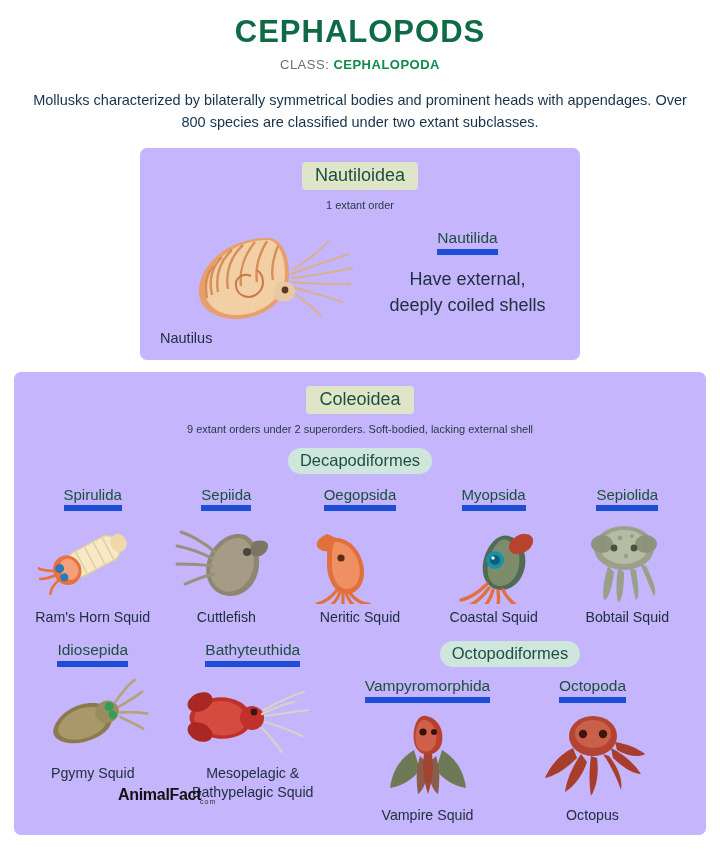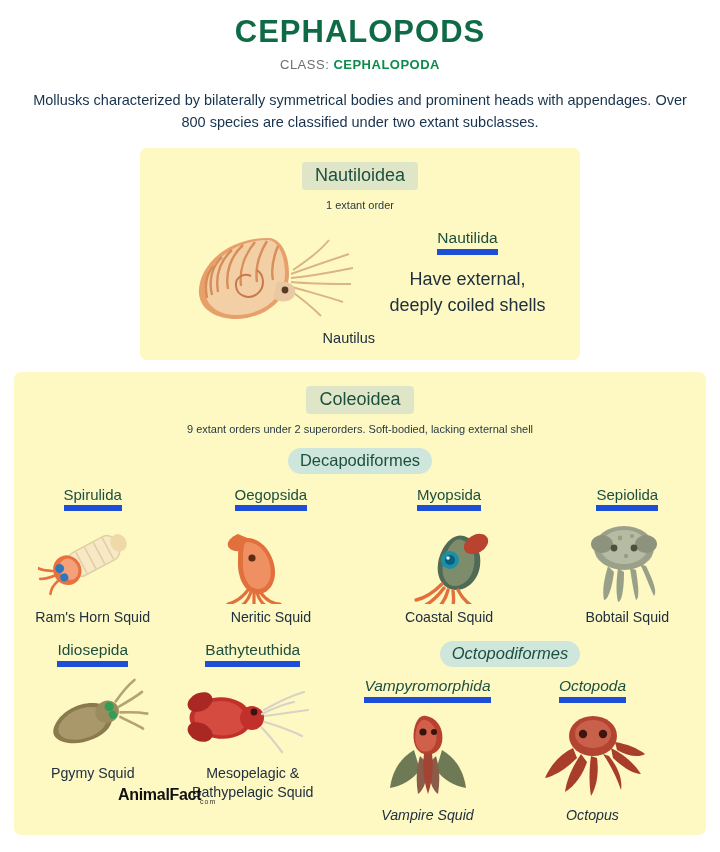--- a/index.html
+++ b/index.html
@@ -46,21 +46,21 @@
     text-align: center;
     font-size: 14.5px;
     font-weight: normal;
     color: #17324d;
     line-height: 1.55;
     margin: 17px 22px 0 22px;
   }
 
   
   .panel {
-    background: #fef9c3;
+    background: #c4b5fd;
     border-radius: 7px;
     margin: 0 14px;
     position: relative;
   }
   .panel-nautiloidea {
     margin-top: 14px;
     padding: 10px 0 14px 0;
     width: 440px;
     margin-left: 140px;
   }
@@ -91,21 +91,21 @@
 
   
   .naut-row {
     display: flex;
     align-items: center;
     justify-content: center;
     margin-top: 8px;
   }
   .naut-left {
     width: 215px;
-    text-align: right;
+    text-align: left;
   }
   .naut-caption {
     font-size: 14.5px;
     color: #203040;
     margin-top: 4px;
   }
   .naut-right {
     width: 185px;
     text-align: center;
     padding-bottom: 18px;
@@ -170,21 +170,20 @@
     margin: 14px 16px 0 16px;
   }
   .bottom-left {
     width: 300px;
     display: flex;
     justify-content: flex-start;
     gap: 20px;
   }
   .bottom-right {
     flex: 1;
-    font-style: italic;
   }
   .col-small { width: 130px; text-align: center; }
   .col-wide  { width: 160px; text-align: center; }
   .octo-pair {
     display: flex;
     justify-content: center;
     margin-top: 10px;
   }
   .octo-cell { width: 165px; text-align: center; }
 
@@ -301,20 +300,40 @@
                 <path d="M14 38 C6 37 3 36 0 34"></path>
                 <path d="M15 44 C7 46 4 49 2 52"></path>
               </g>
               <ellipse cx="86" cy="39" rx="8" ry="9" fill="#f0d9a8"></ellipse>
             </g>
           </svg>
         </div>
         <div class="cap">Ram's Horn Squid</div>
       </div>
 
+      <div class="cell">
+        <span class="order-name">Sepiida</span>
+        <div class="art">
+          <svg width="118" height="86" viewBox="0 0 118 86">
+            <g>
+              <path d="M80 18 C92 26 96 46 88 62 C80 78 62 82 50 74 C38 66 36 48 44 34 C52 20 68 12 80 18 Z" fill="#8e8573"></path>
+              <path d="M78 22 C88 30 90 48 82 61 C74 74 60 77 51 70 C42 63 41 48 48 36 C55 24 68 16 78 22 Z" fill="#a69c86"></path>
+              <path d="M86 24 C96 20 104 24 100 32 C96 40 86 40 82 34 Z" fill="#7d7463"></path>
+              <g stroke="#9a9080" stroke-width="3" fill="none" stroke-linecap="round">
+                <path d="M48 34 C36 24 26 18 14 14"></path>
+                <path d="M45 40 C32 34 22 30 10 28"></path>
+                <path d="M45 48 C32 46 22 46 10 46"></path>
+                <path d="M47 56 C36 58 28 62 18 66"></path>
+              </g>
+              <circle cx="80" cy="34" r="4" fill="#4b4438"></circle>
+            </g>
+          </svg>
+        </div>
+        <div class="cap">Cuttlefish</div>
+      </div>
 
       <div class="cell">
         <span class="order-name">Oegopsida</span>
         <div class="art">
           <svg width="118" height="86" viewBox="0 0 118 86">
             <g>
               <path d="M26 16 C16 20 12 28 20 32 C28 36 38 30 40 22 Z" fill="#e2703c"></path>
               <path d="M30 20 C46 18 58 30 62 46 C66 62 58 76 46 76 C34 76 26 62 26 46 C26 34 26 24 30 20 Z" fill="#e2703c"></path>
               <path d="M34 24 C46 24 55 34 58 47 C61 60 55 71 46 71 C37 71 31 60 31 47 C31 36 31 27 34 24 Z" fill="#ef9063"></path>
               <g stroke="#e2703c" stroke-width="3.2" fill="none" stroke-linecap="round">

